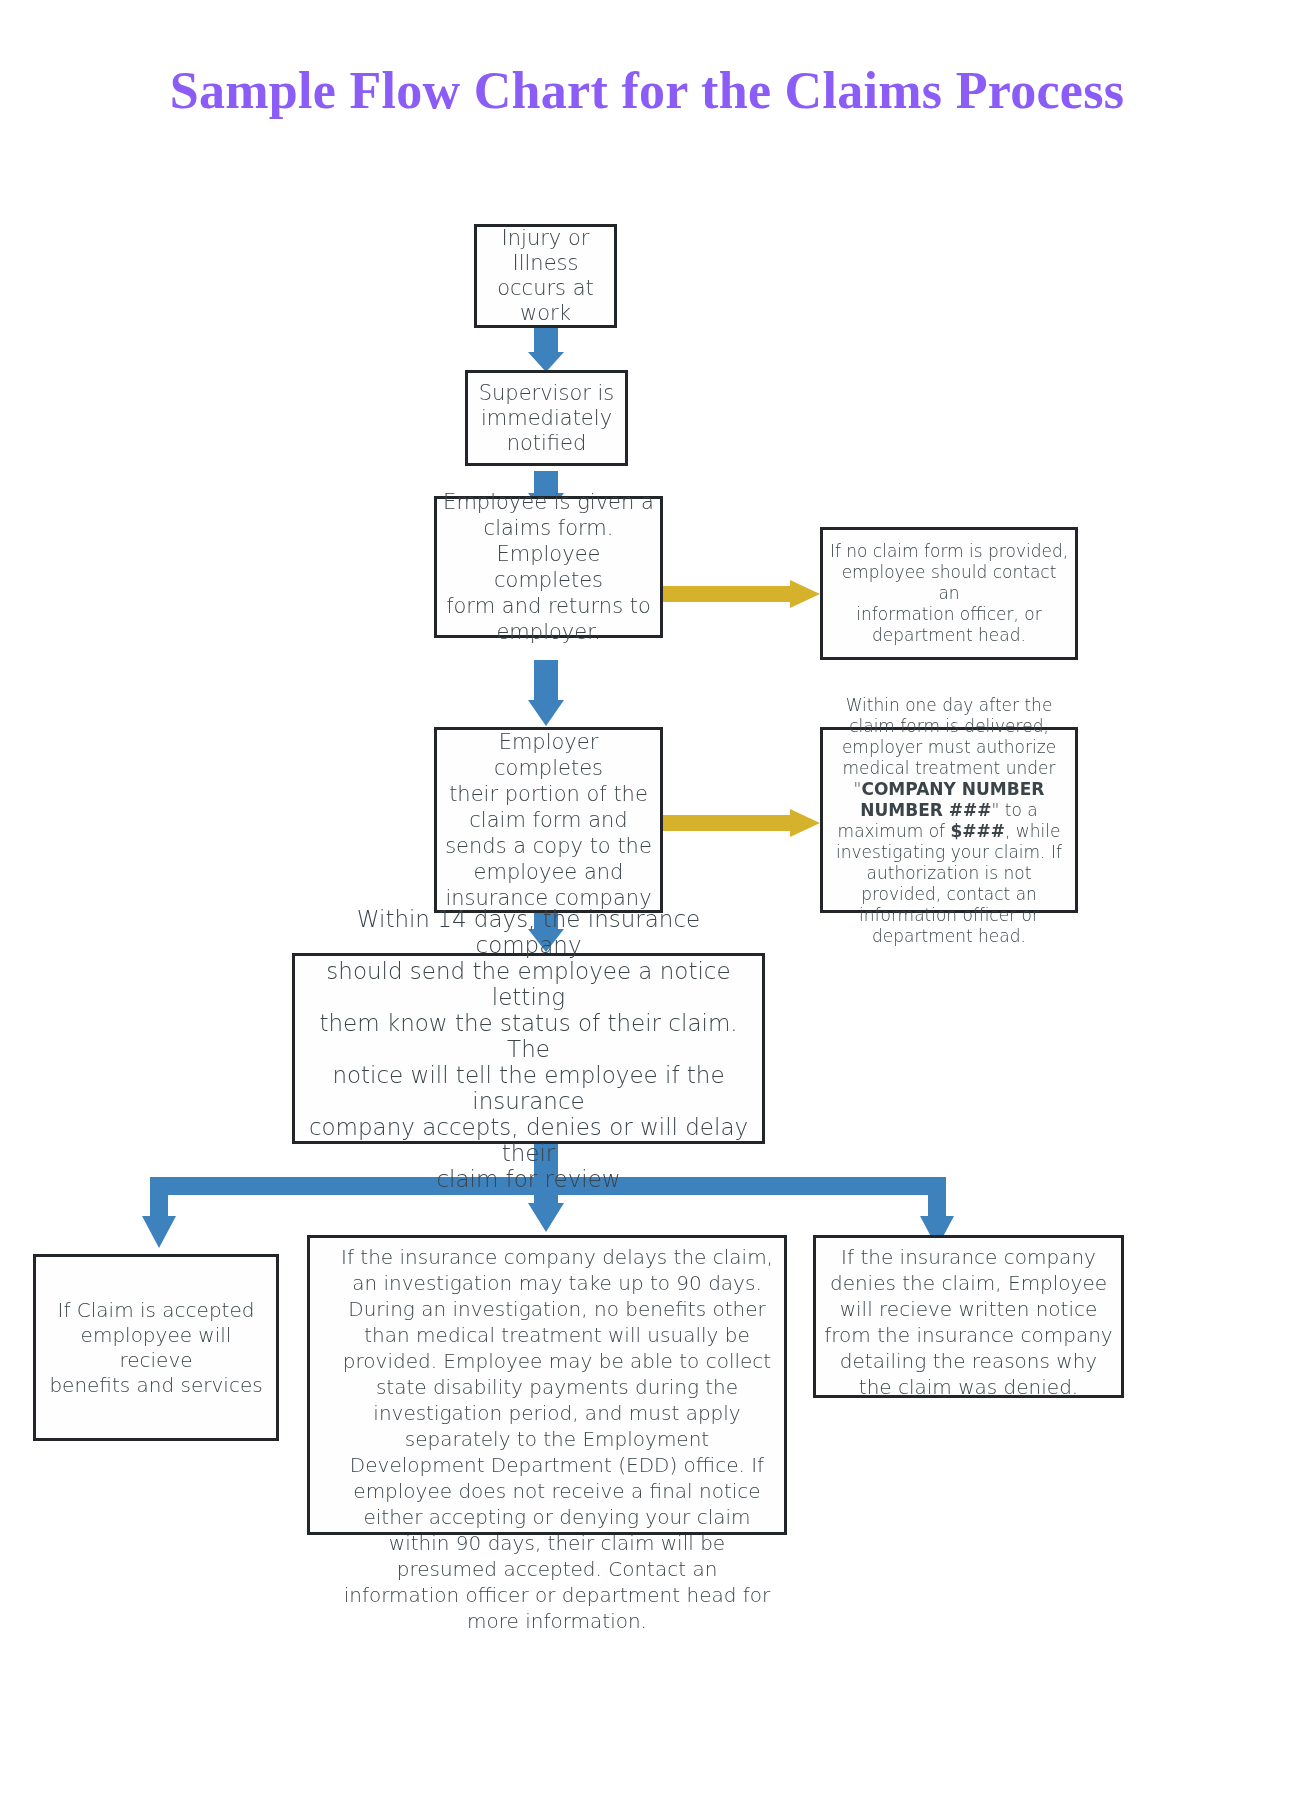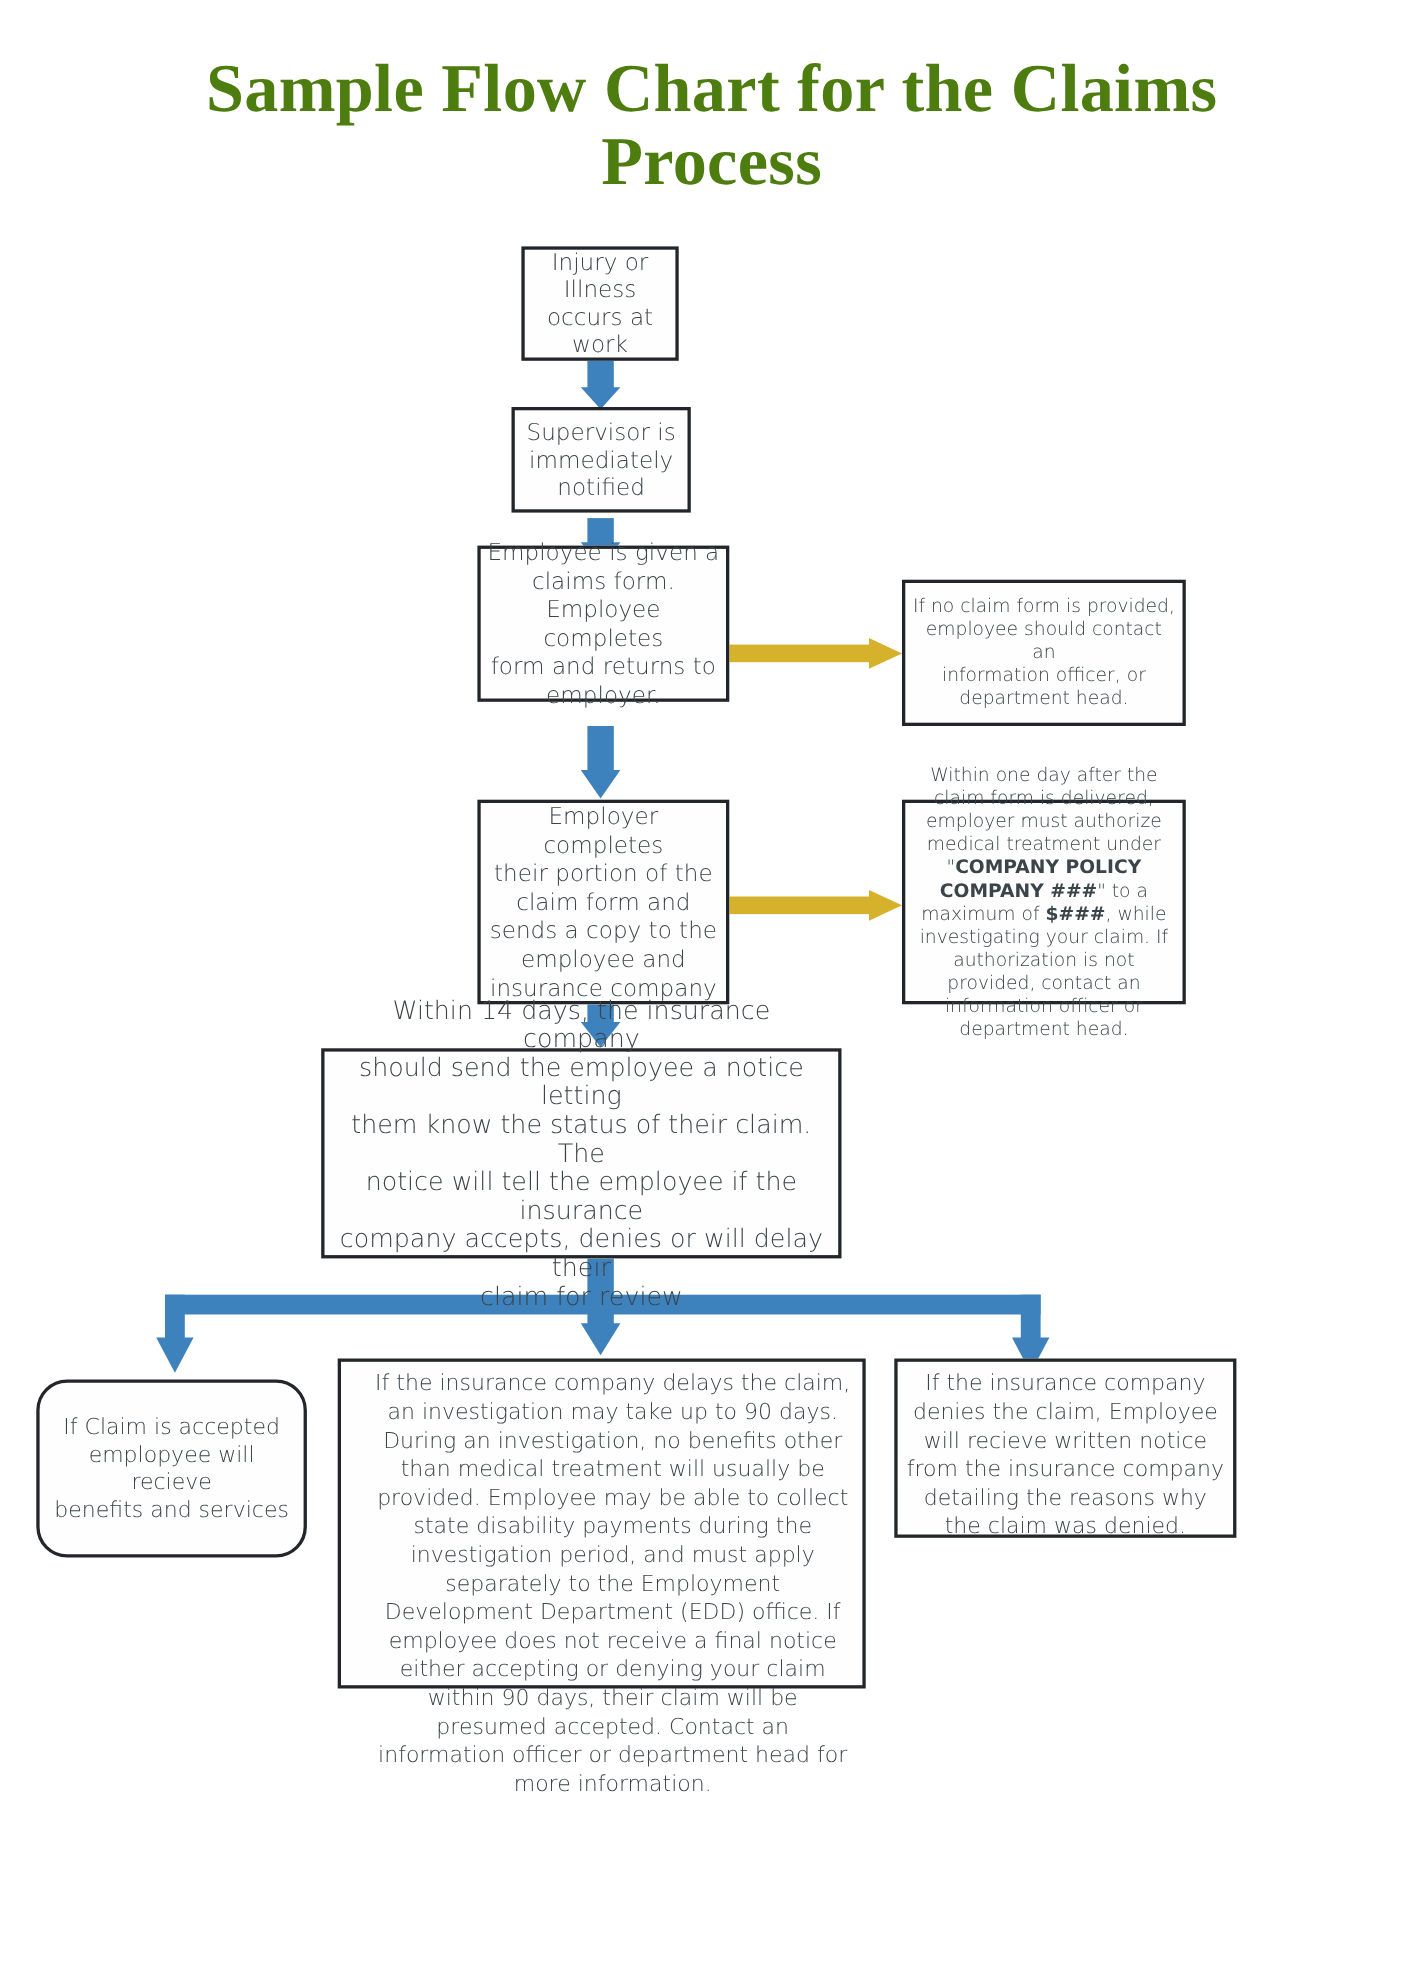--- a/index.html
+++ b/index.html
@@ -18,28 +18,28 @@
     position: absolute;
     left: 0; top: 0;
     width: 1294px;
     height: 1806px;
   }
 
   
   .chart-title {
     position: absolute;
     left: 147px;
-    top: 48px;
+    top: 58px;
     width: 1000px;
     text-align: center;
     font-family: "Liberation Serif", "DejaVu Serif", serif;
-    font-size: 62px;
+    font-size: 52px;
     line-height: 66px;
     font-weight: 700;
-    color: #4d7c0f;
+    color: #8b5cf6;
     letter-spacing: 0.3px;
   }
 
   
   .node {
     position: absolute;
     box-sizing: border-box;
     border: 3px solid #22262b;
     background: #fdfefd;
     display: flex;
@@ -61,21 +61,21 @@
   
   #box-injury      { left: 474px; top: 224px;  width: 143px; height: 104px; font-size: 21px; line-height: 25px; }
   #box-supervisor  { left: 465px; top: 370px;  width: 163px; height: 96px; font-size: 21px; line-height: 25px; }
   #box-claimform   { left: 434px; top: 496px;  width: 229px; height: 142px; font-size: 21px; line-height: 26px; }
   #box-employer    { left: 434px; top: 727px;  width: 229px; height: 186px; font-size: 21px; line-height: 26px; }
   #box-14days      { left: 292px; top: 953px;  width: 473px; height: 191px; font-size: 23px; line-height: 26px; }
 
   #box-noform      { left: 820px; top: 527px;  width: 258px; height: 133px; font-size: 17px; line-height: 21px; }
   #box-oneday      { left: 820px; top: 727px;  width: 258px; height: 186px; font-size: 17px; line-height: 21px; }
 
-  #box-accepted    { left: 33px;  top: 1254px; width: 246px; height: 162px; font-size: 20px; line-height: 25px; border-radius: 28px; }
+  #box-accepted    { left: 33px;  top: 1254px; width: 246px; height: 187px; font-size: 20px; line-height: 25px; }
   #box-delayed     { left: 307px; top: 1235px; width: 480px; height: 300px; font-size: 20px; line-height: 26px; }
   #box-denied      { left: 813px; top: 1235px; width: 311px; height: 163px; font-size: 20px; line-height: 26px; }
 
   #box-accepted { align-items: center; }
   #box-delayed  { align-items: flex-start; padding-left: 20px; }
   #box-delayed .txt { padding-top: 6px; }
   #box-denied   { align-items: flex-start; }
   #box-denied .txt { padding-top: 6px; }
   #box-oneday .txt { padding-top: 2px; }
 
@@ -178,21 +178,21 @@
   </div>
 
   <div class="node" id="box-noform">
     <span class="txt">If no claim form is provided,
 employee should contact an
 information officer, or
 department head.</span>
   </div>
 
   <div class="node" id="box-oneday">
-    <span class="txt"><span>Within one day after the claim form is delivered, employer must authorize medical treatment under "</span><span class="bold">COMPANY POLICY COMPANY ###</span><span>" to a maximum of </span><span class="bold">$###</span><span>, while investigating your claim. If authorization is not provided, contact an information officer or department head.</span></span>
+    <span class="txt"><span>Within one day after the claim form is delivered, employer must authorize medical treatment under "</span><span class="bold">COMPANY NUMBER NUMBER ###</span><span>" to a maximum of </span><span class="bold">$###</span><span>, while investigating your claim. If authorization is not provided, contact an information officer or department head.</span></span>
   </div>
 
   <div class="node" id="box-14days">
     <span class="txt">Within 14 days, the insurance company
 should send the employee a notice letting
 them know the status of their claim. The
 notice will tell the employee if the insurance
 company accepts, denies or will delay their
 claim for review</span>
   </div>

